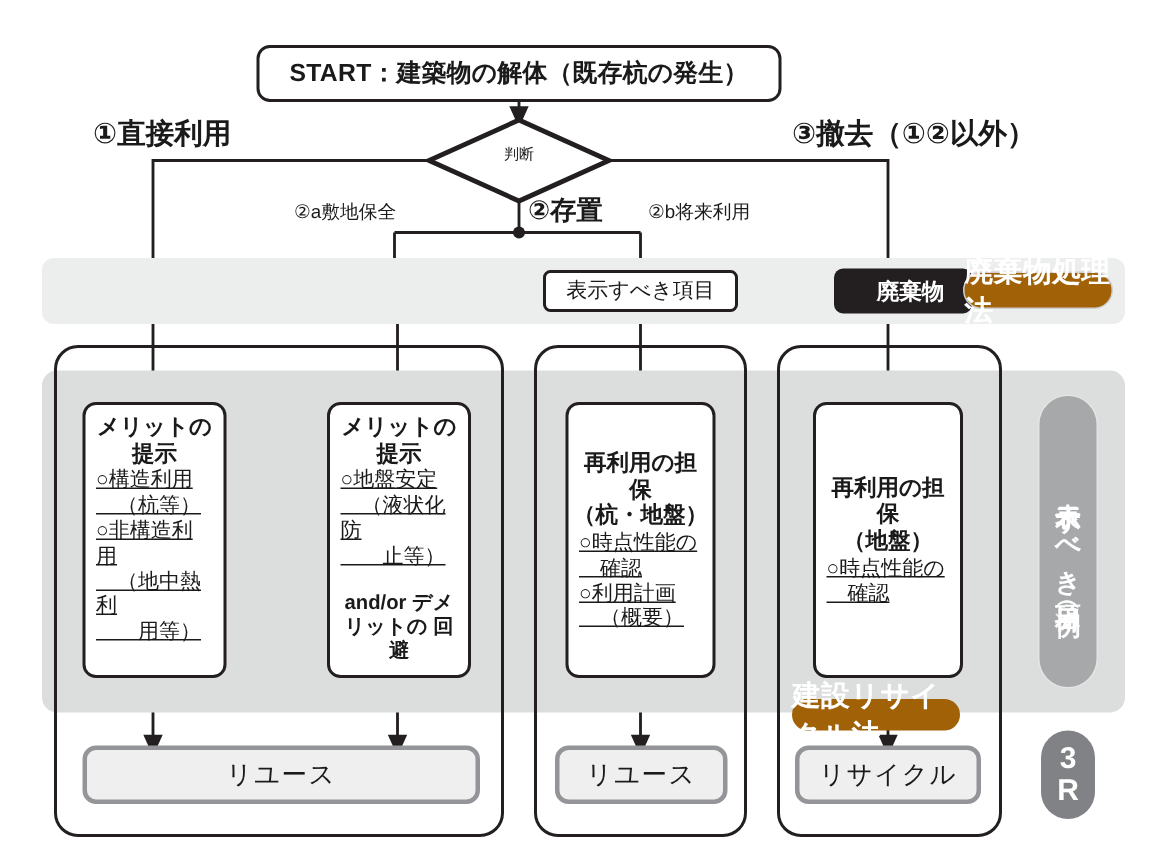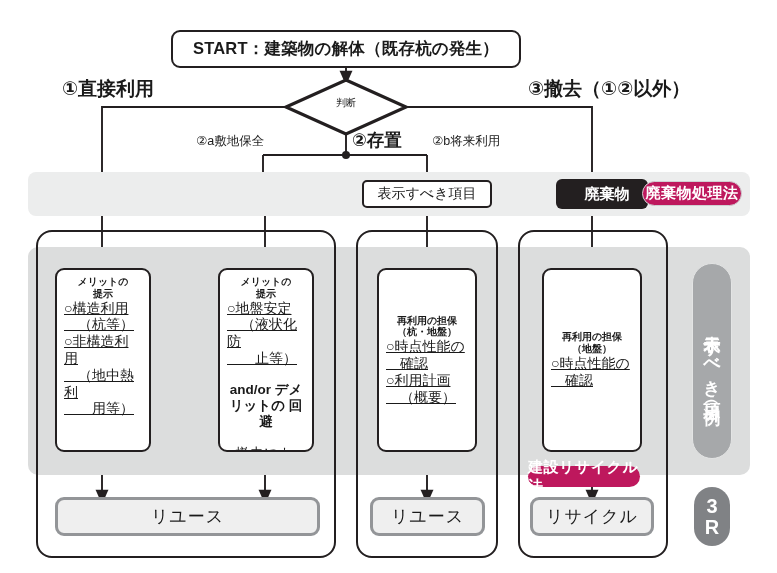--- a/index.html
+++ b/index.html
@@ -34,23 +34,23 @@
 
   
   .dark-box{
     background:#231f20;border-radius:6px;color:#ffffff;
     display:flex;align-items:center;justify-content:center;
     font-weight:bold;font-size:15px;
   }
 
   
   .pill{
-    background:#be185d;border-radius:999px;color:#ffffff;font-weight:bold;
-    display:flex;align-items:center;justify-content:center;
-    font-size:15px;letter-spacing:.5px;
+    background:#a16207;border-radius:999px;color:#ffffff;font-weight:bold;
+    display:flex;align-items:center;justify-content:center;
+    font-size:19px;letter-spacing:.5px;
   }
   .pill.outline{border:1.5px solid #cfd0d1;}
   .pill-vert{
     background:#a6a8aa;border-radius:999px;color:#fff;font-weight:bold;
     display:flex;align-items:center;justify-content:center;
     writing-mode:vertical-rl;text-orientation:upright;
     font-size:17px;letter-spacing:2px;border:1.6px solid #e3e4e4;
   }
   .pill-3r{
     background:#808285;border-radius:999px;color:#fff;font-weight:bold;
@@ -59,21 +59,21 @@
   }
 
   
   .card{
     border:2.4px solid #231f20;border-radius:9px;background:#fff;
     display:flex;flex-direction:column;
     padding:6px 3px;overflow:hidden;
   }
   .card.vcenter{justify-content:center;}
   .card-title{
-    font-weight:bold;font-size:10px;line-height:1.18;text-align:center;
+    font-weight:bold;font-size:15px;line-height:1.18;text-align:center;
     white-space:pre-line;
   }
   .card-body{
     font-size:14px;line-height:1.2;text-align:left;white-space:pre-line;
     padding:0 4px;
     text-decoration:underline;
   }
   .card-mid{
     font-weight:bold;font-size:13.5px;text-align:center;line-height:1.2;
     margin:15px 0;

